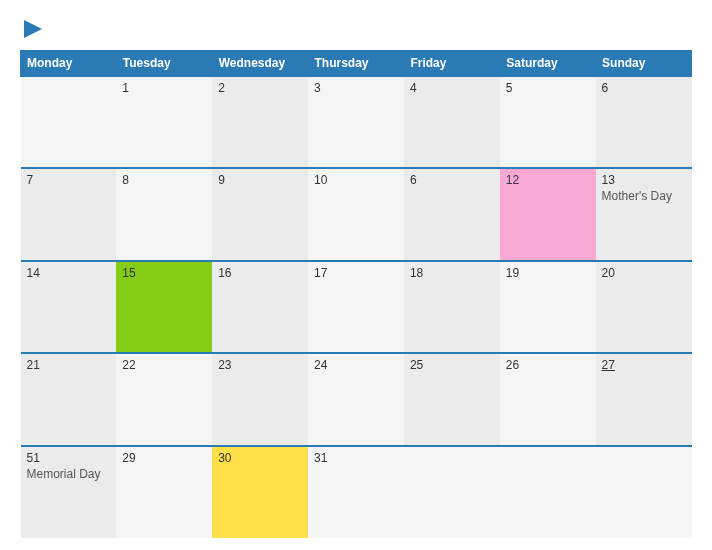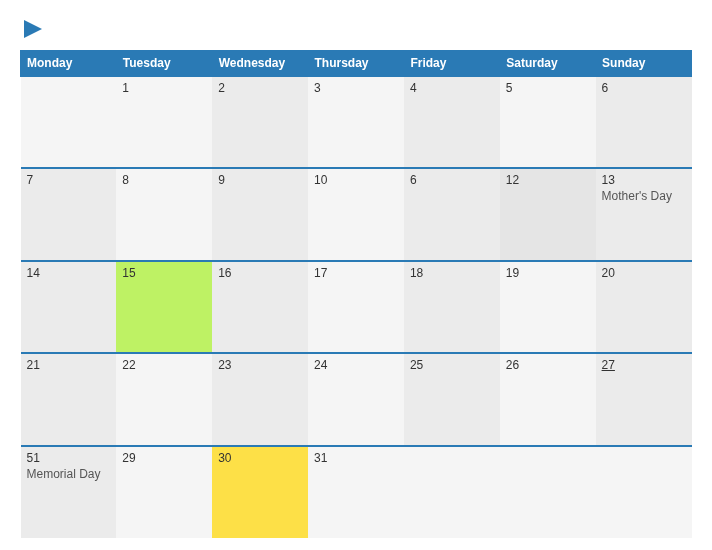--- a/index.html
+++ b/index.html
@@ -181,33 +181,33 @@
           </td>
           <td style="background: rgb(235, 235, 235);">
             <span class="day-number">9</span>
           </td>
           <td style="background: rgb(245, 245, 245);">
             <span class="day-number">10</span>
           </td>
           <td style="background: rgb(235, 235, 235);">
             <span class="day-number">6</span>
           </td>
-          <td style="background: #e5e5e5;">
+          <td style="background: #f9a8d4;">
             <span class="day-number">12</span>
           </td>
           <td style="background: rgb(235, 235, 235);">
             <span class="day-number">13</span>
             <span class="holiday-label">Mother's Day</span>
           </td>
         </tr>
         <tr>
           <td style="background: rgb(235, 235, 235);">
             <span class="day-number">14</span>
           </td>
-          <td style="background: #bef264;">
+          <td style="background: #84cc16;">
             <span class="day-number">15</span>
           </td>
           <td style="background: rgb(235, 235, 235);">
             <span class="day-number">16</span>
           </td>
           <td style="background: rgb(245, 245, 245);">
             <span class="day-number">17</span>
           </td>
           <td style="background: rgb(235, 235, 235);">
             <span class="day-number">18</span>

